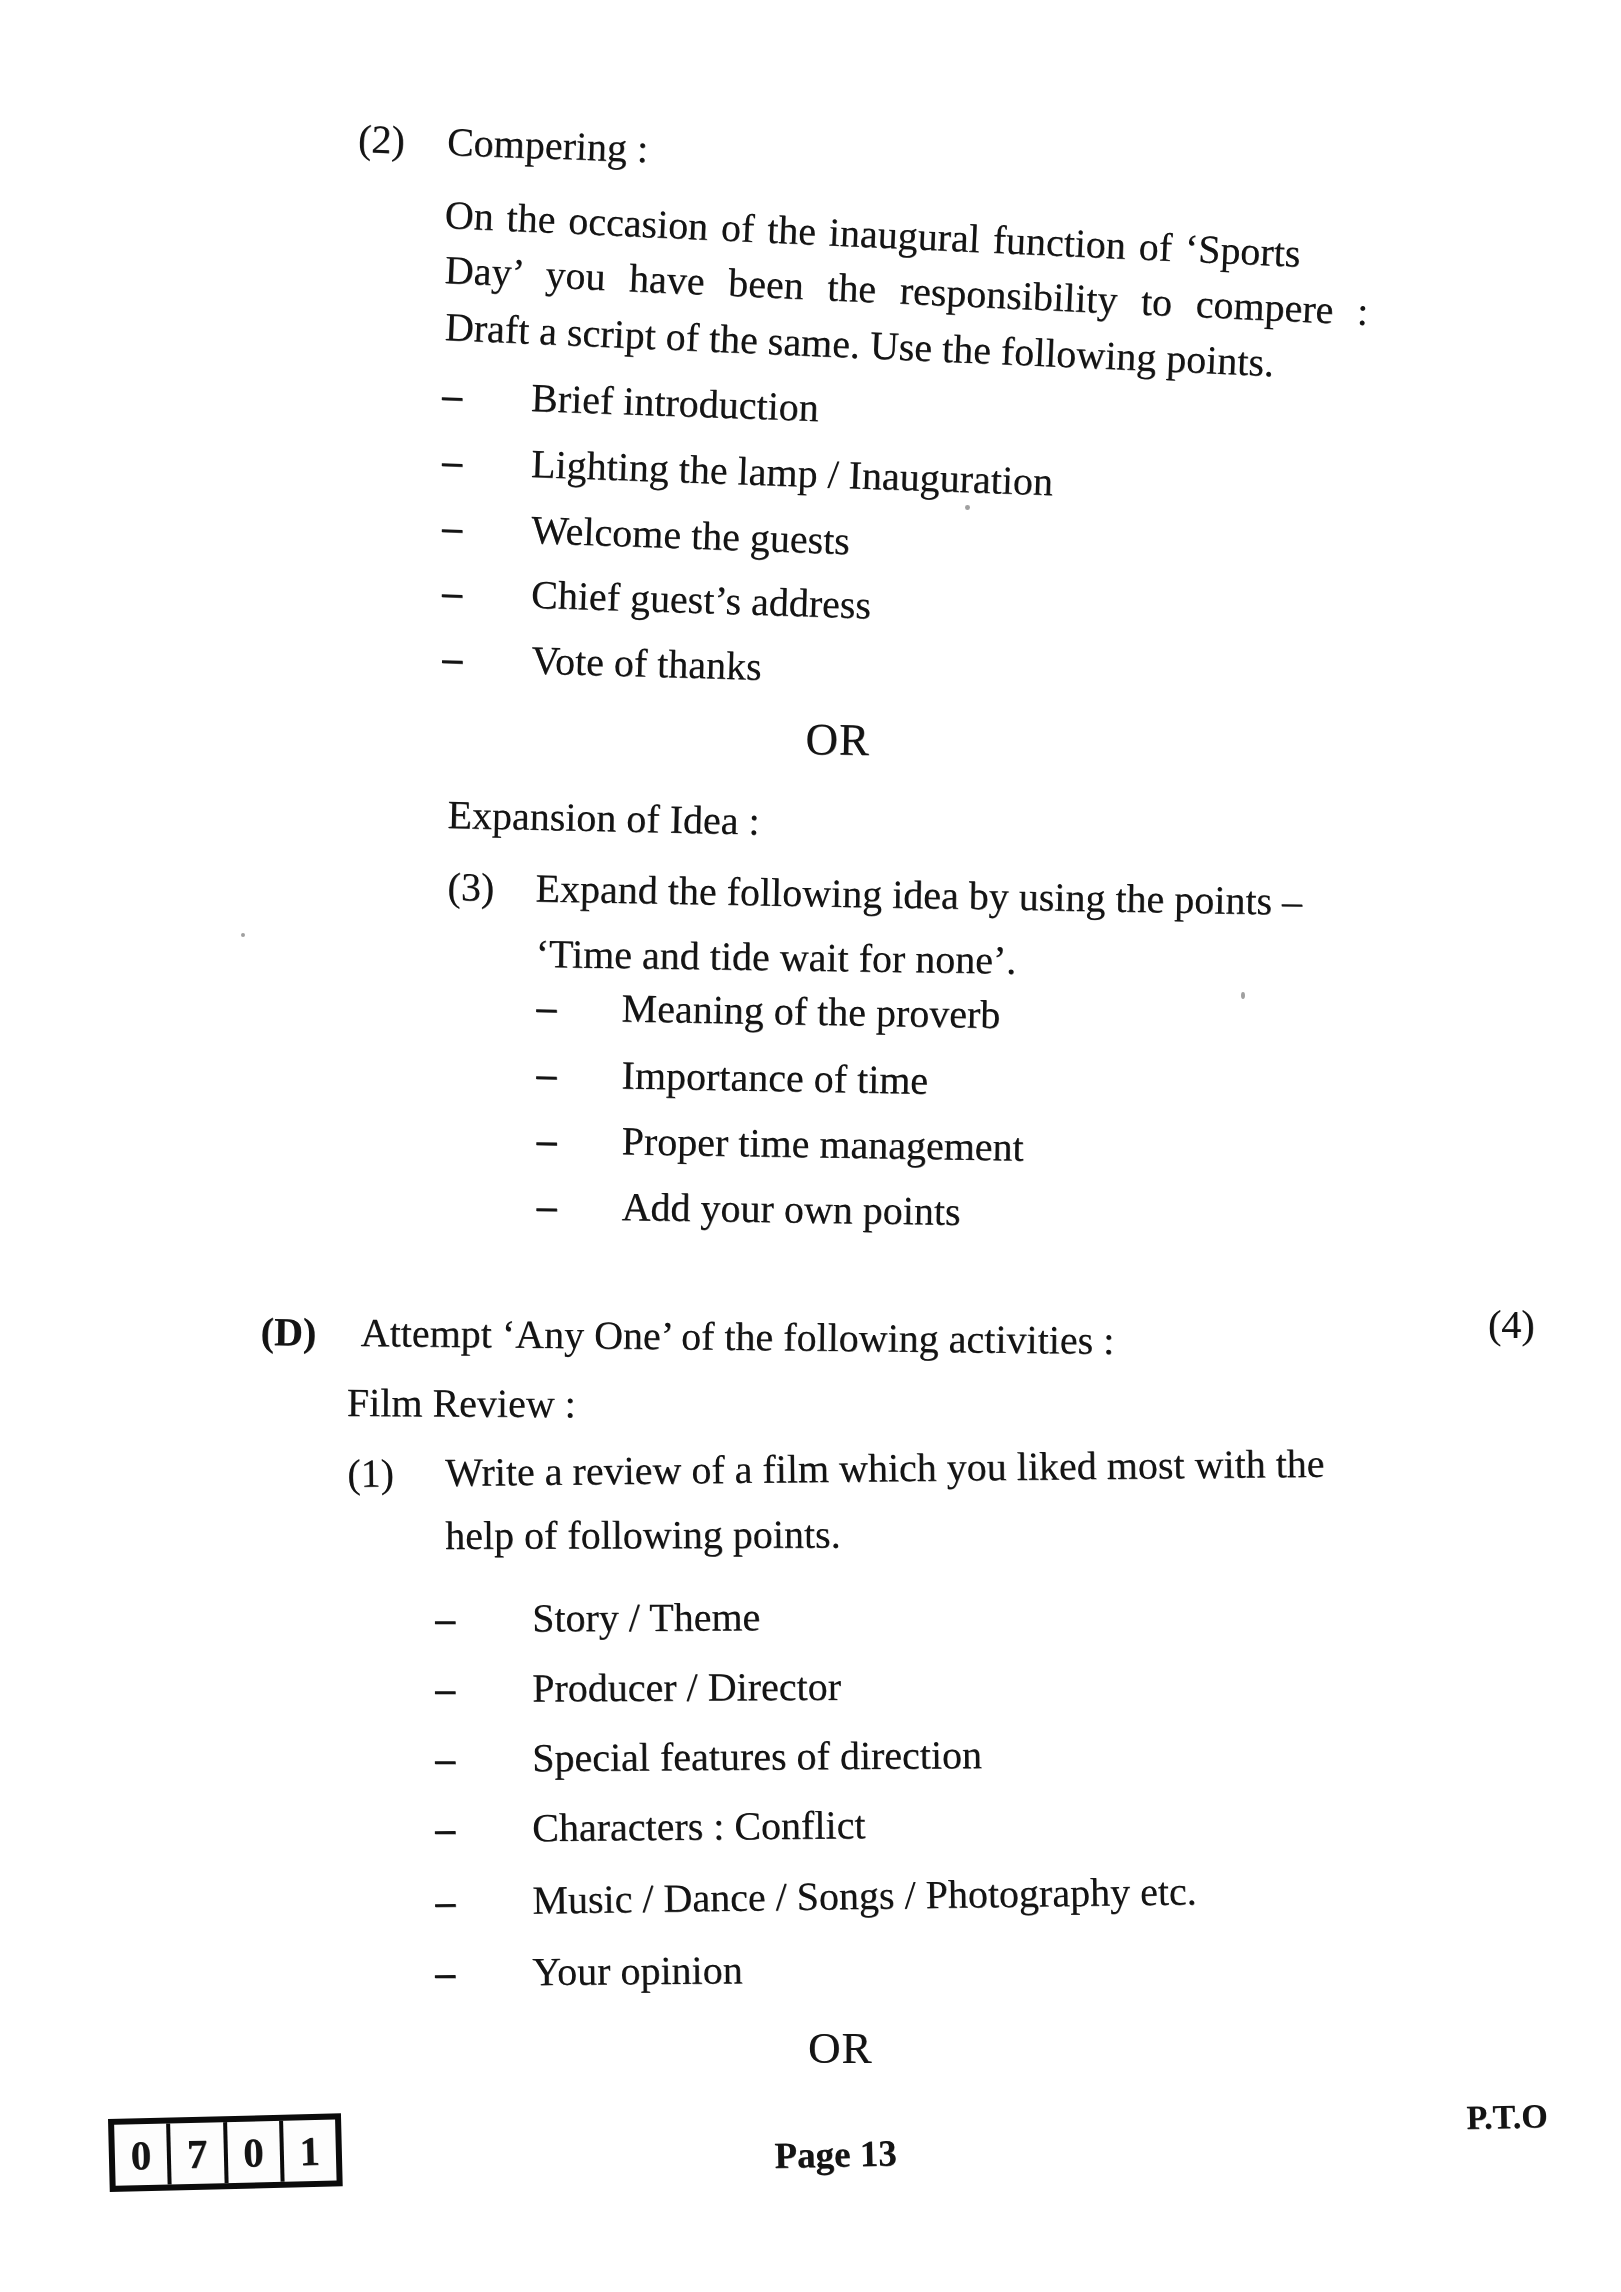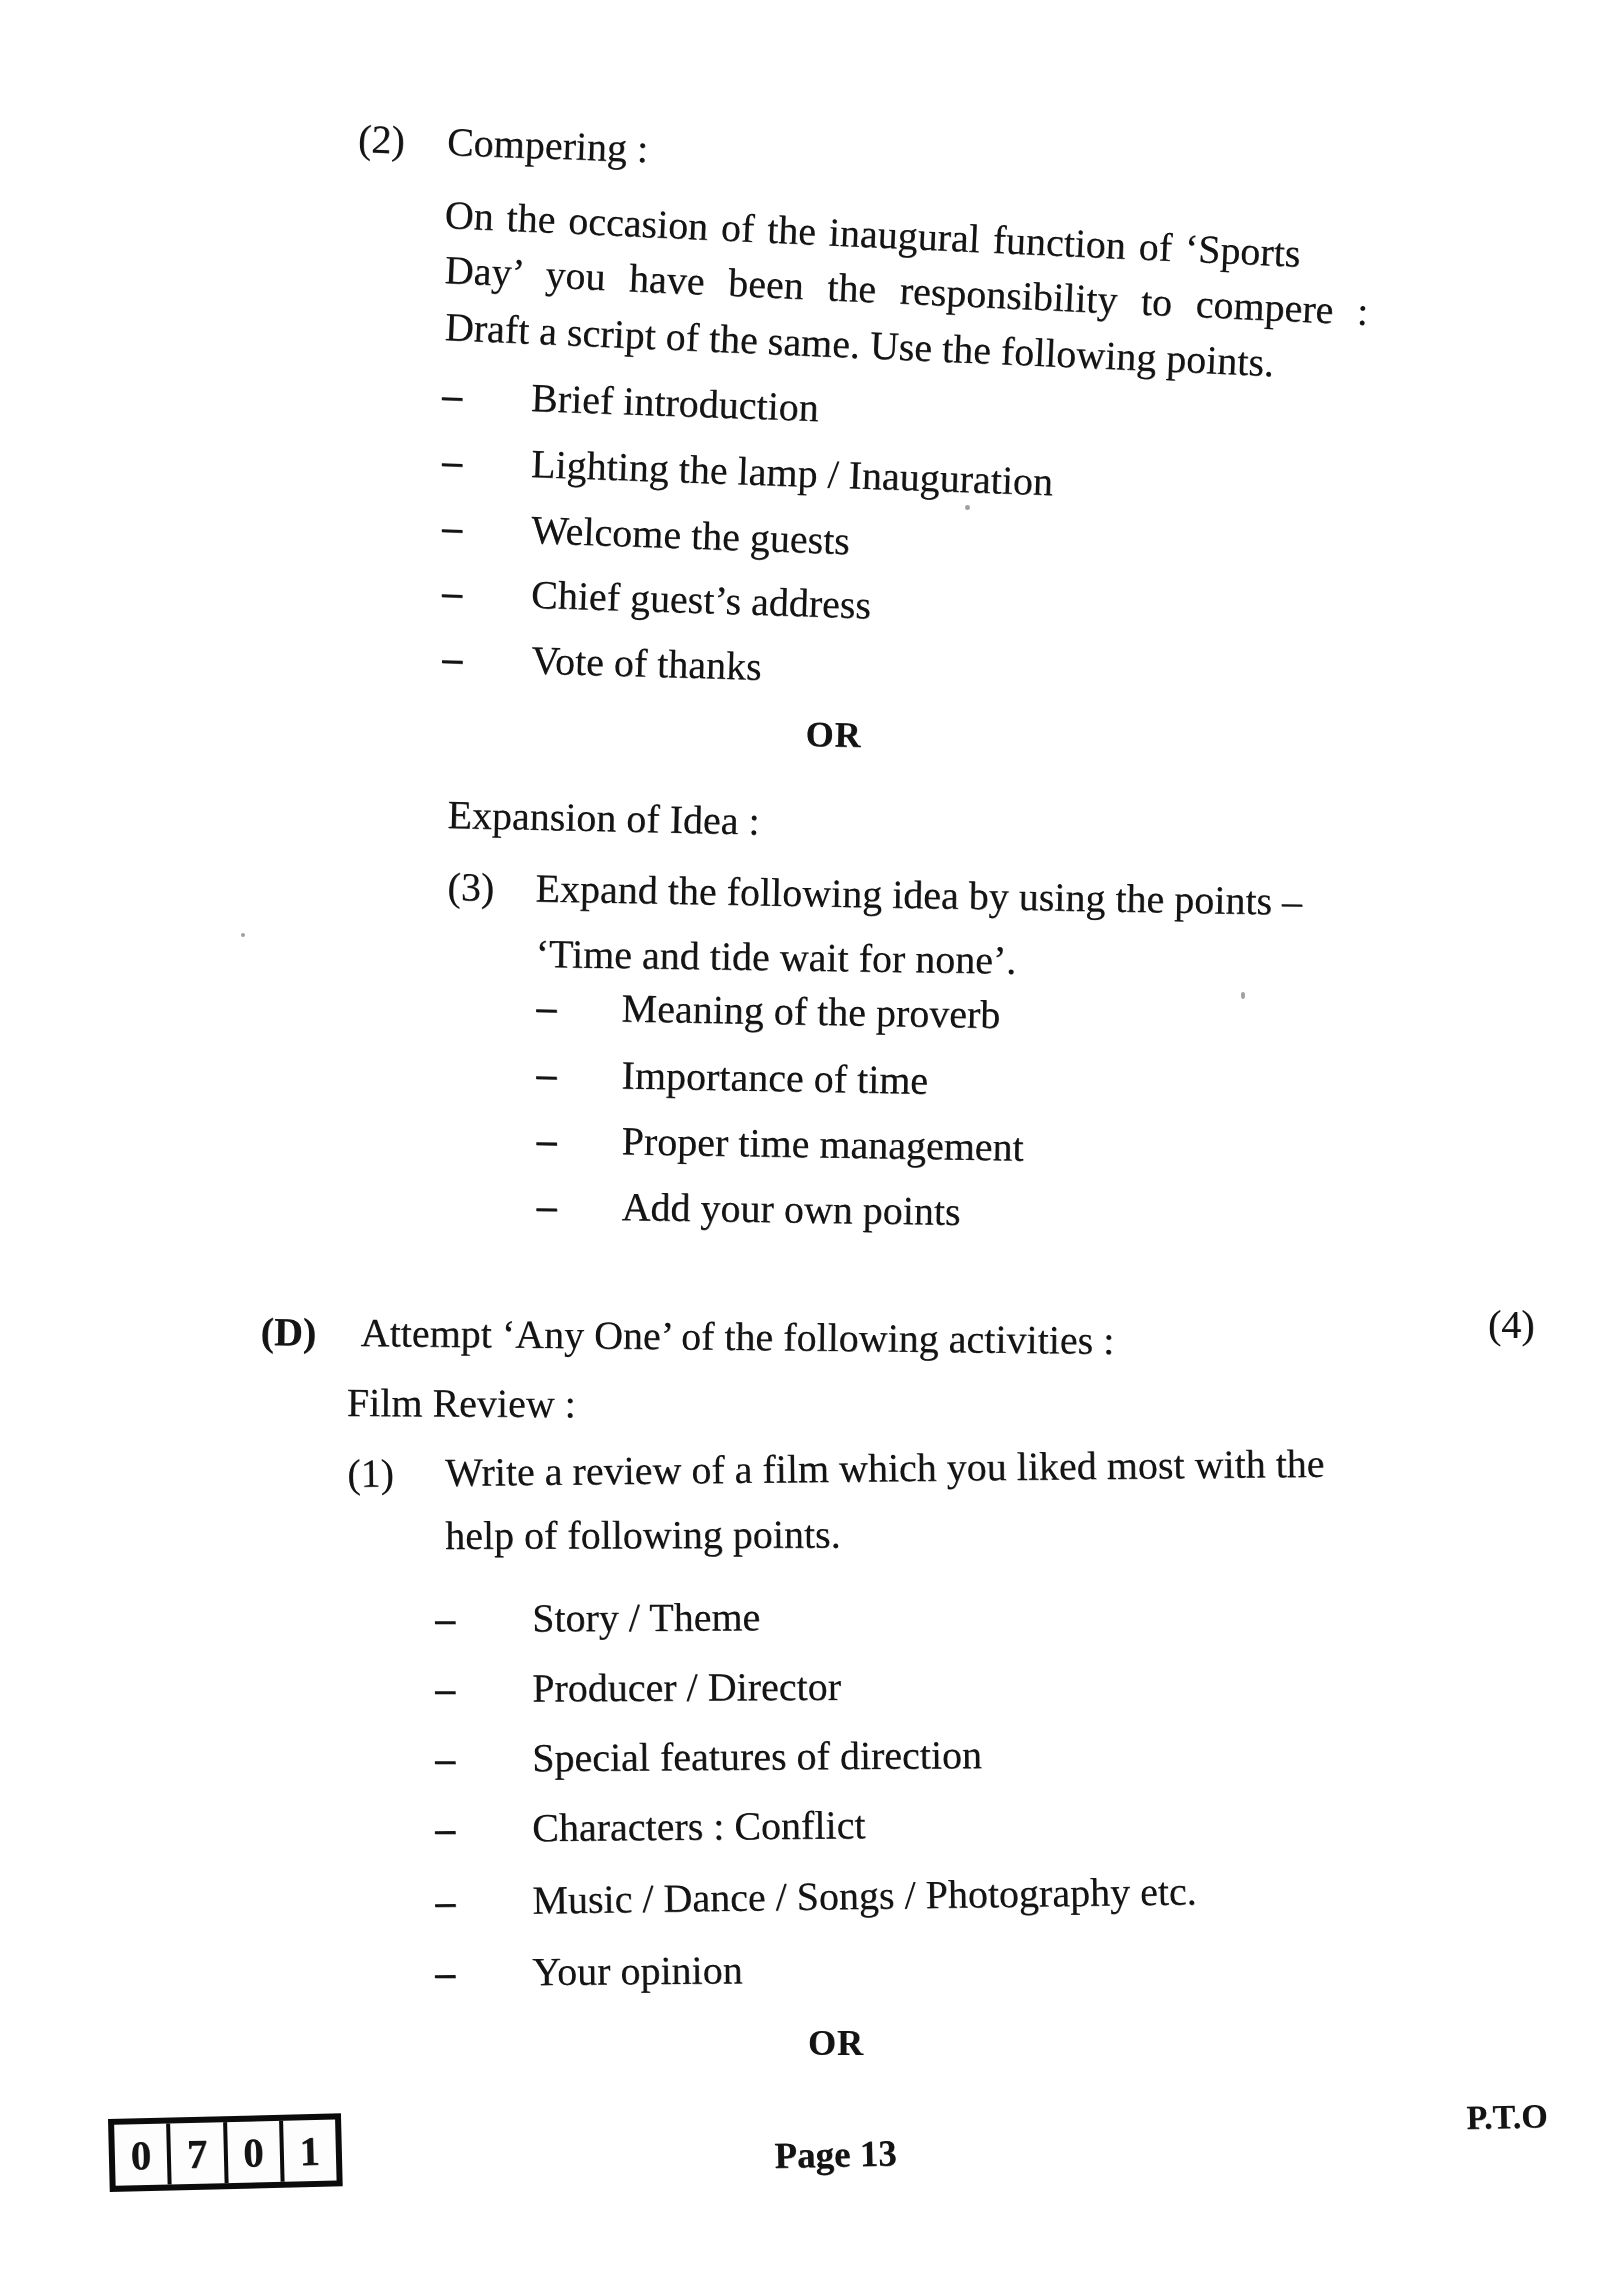--- a/index.html
+++ b/index.html
@@ -20,21 +20,21 @@
     text-shadow:0.4px 0.4px 0 rgba(10,10,10,0.55);
   }
   .bold { font-weight:bold; }
   .num { display:inline-block; }
   .marker { display:inline-block; font-weight:bold; }
   .g91 { width:89px; }
   .g87 { width:85px; }
   .g99 { width:97px; }
   .ws1 { word-spacing:2.9px; }
   .ws2 { word-spacing:13.7px; }
-  .or { font-size:36px; font-weight:bold; letter-spacing:1px; }
+  .or { font-size:45px; font-weight:normal; letter-spacing:1px; }
   .pto { font-size:34px; font-weight:bold; }
   .pagelabel { font-size:37px; font-weight:bold; }
   .codebox {
     position:absolute;
     left:108px; top:2119px;
     width:233px; height:73px;
     border:6.9px solid #0b0b0b;
     box-sizing:border-box;
     display:flex;
     transform:rotate(-1.4deg);

